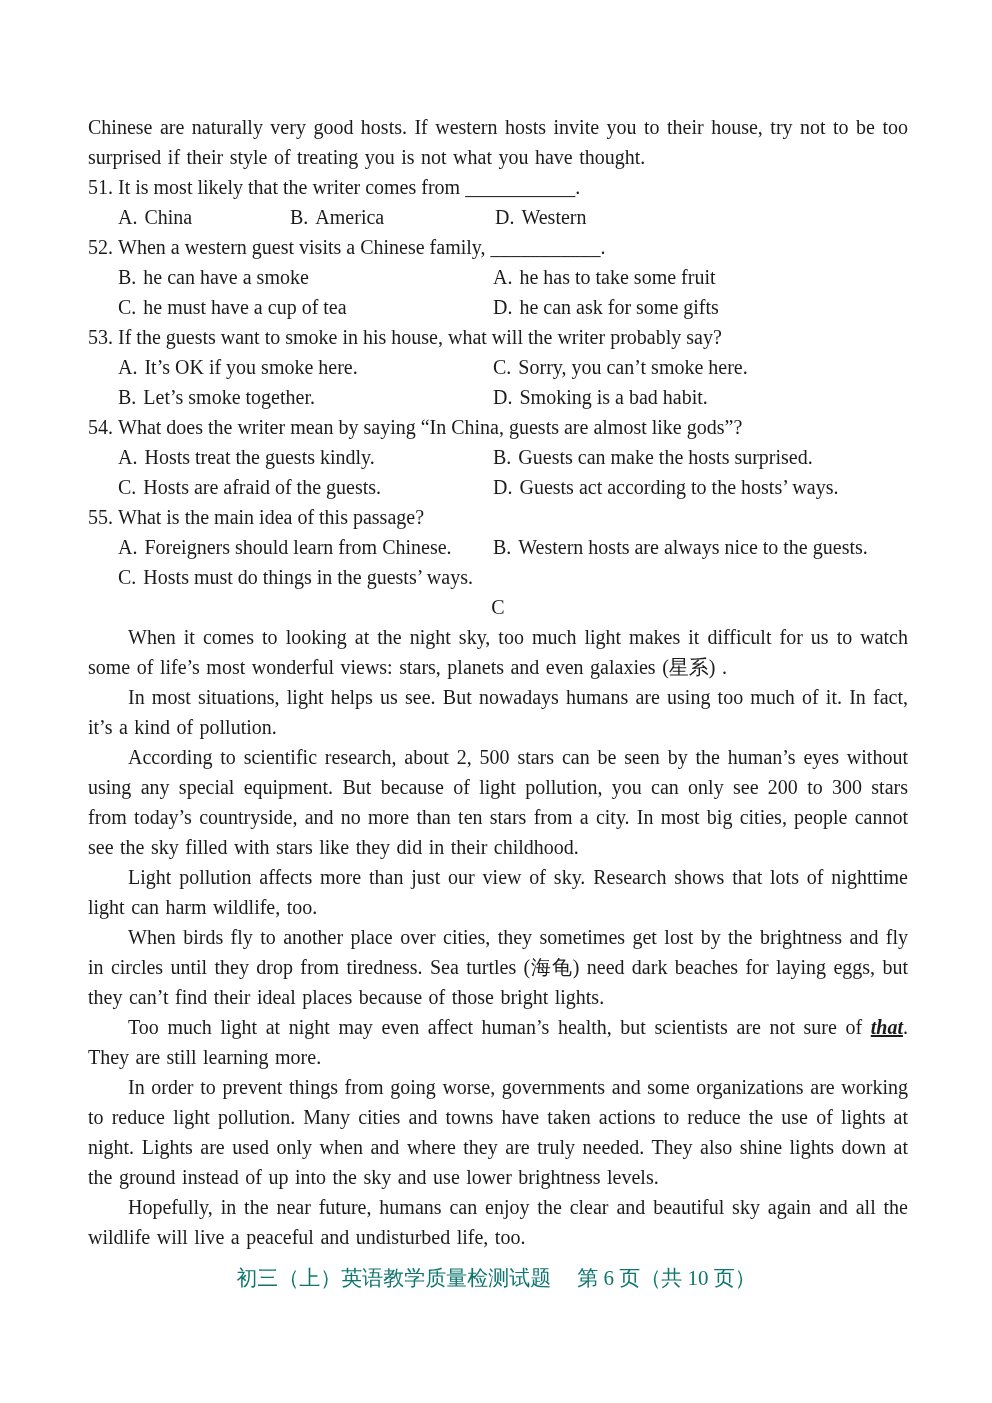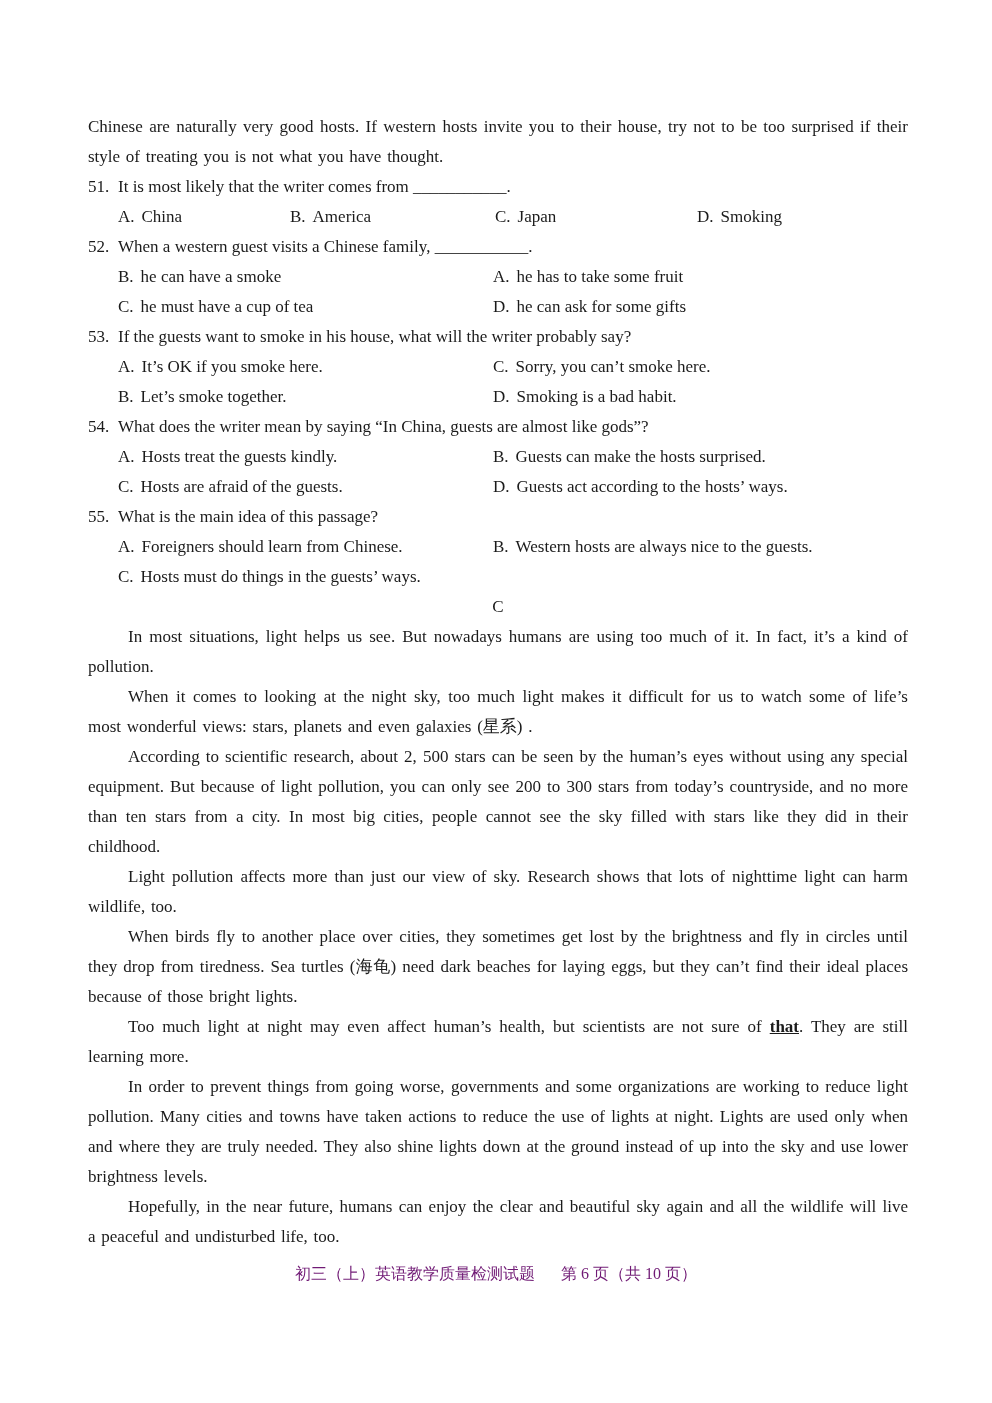--- a/index.html
+++ b/index.html
@@ -12,21 +12,21 @@
     background: #ffffff;
     color: #1b1b1b;
     font-family: "Liberation Serif", "DejaVu Serif", serif;
     overflow: hidden;
   }
   .content {
     position: absolute;
     left: 88px;
     top: 112px;
     width: 820px;
-    font-size: 17px;
+    font-size: 20px;
     line-height: 30px;
   }
   .intro {
     margin: 0;
     text-align: justify;
     word-spacing: 1.5px;
   }
   .question { margin: 0; }
   .q-line { white-space: nowrap; }
   .q-num { display: inline-block; min-width: 30px; }
@@ -47,49 +47,49 @@
   }
   .para {
     margin: 0;
     text-indent: 40px;
     text-align: justify;
     word-spacing: 1.5px;
   }
   .kw {
     font-weight: bold;
     text-decoration: underline;
+    font-style: italic;
   }
   .footer {
     position: absolute;
     left: 0;
     top: 1264px;
     width: 100%;
     text-align: center;
-    font-size: 16px;
-    color: #701a75;
+    font-size: 21px;
+    color: #0f766e;
   }
   .footer-title { margin-right: 26px; }
 </style>
 </head>
 <body>
 
 <div class="page">
   <div class="content">
 
     <p class="intro">Chinese are naturally very good hosts. If western hosts invite you to their house, try not to be too surprised if their style of treating you is not what you have thought.</p>
 
     <div class="question">
       <div class="q-line">
         <span class="q-num">51.</span><span>It is most likely that the writer comes from ___________.</span>
       </div>
       <div class="opts four">
         <span class="opt"><span class="opt-label">A.</span><span>China</span></span>
         <span class="opt"><span class="opt-label">B.</span><span>America</span></span>
-        <span class="opt"><span class="opt-label">C.</span><span>Japan</span></span>
-        <span class="opt"><span class="opt-label">D.</span><span>Smoking</span></span>
+        <span class="opt"><span class="opt-label">D.</span><span>Western</span></span>
       </div>
     </div>
 
     <div class="question">
       <div class="q-line">
         <span class="q-num">52.</span><span>When a western guest visits a Chinese family, ___________.</span>
       </div>
       <div class="opts two">
         <span class="opt"><span class="opt-label">B.</span><span>he can have a smoke</span></span>
         <span class="opt"><span class="opt-label">A.</span><span>he has to take some fruit</span></span>
@@ -128,22 +128,22 @@
       </div>
       <div class="opts two">
         <span class="opt"><span class="opt-label">A.</span><span>Foreigners should learn from Chinese.</span></span>
         <span class="opt"><span class="opt-label">B.</span><span>Western hosts are always nice to the guests.</span></span>
         <span class="opt"><span class="opt-label">C.</span><span>Hosts must do things in the guests’ ways.</span></span>
       </div>
     </div>
 
     <div class="section-label">C</div>
 
+    <p class="para">When it comes to looking at the night sky, too much light makes it difficult for us to watch some of life’s most wonderful views: stars, planets and even galaxies (星系) .</p>
     <p class="para">In most situations, light helps us see. But nowadays humans are using too much of it. In fact, it’s a kind of pollution.</p>
-    <p class="para">When it comes to looking at the night sky, too much light makes it difficult for us to watch some of life’s most wonderful views: stars, planets and even galaxies (星系) .</p>
     <p class="para">According to scientific research, about 2, 500 stars can be seen by the human’s eyes without using any special equipment. But because of light pollution, you can only see 200 to 300 stars from today’s countryside, and no more than ten stars from a city. In most big cities, people cannot see the sky filled with stars like they did in their childhood.</p>
     <p class="para">Light pollution affects more than just our view of sky. Research shows that lots of nighttime light can harm wildlife, too.</p>
     <p class="para">When birds fly to another place over cities, they sometimes get lost by the brightness and fly in circles until they drop from tiredness. Sea turtles (海龟)  need dark beaches for laying eggs, but they can’t find their ideal places because of those bright lights.</p>
 
     <p class="para"><span>Too much light at night may even affect human’s health, but scientists are not sure of </span><span class="kw">that</span><span>. They are still learning more.</span></p>
 
     <p class="para">In order to prevent things from going worse, governments and some organizations are working to reduce light pollution. Many cities and towns have taken actions to reduce the use of lights at night. Lights are used only when and where they are truly needed. They also shine lights down at the ground instead of up into the sky and use lower brightness levels.</p>
     <p class="para">Hopefully, in the near future, humans can enjoy the clear and beautiful sky again and all the wildlife will live a peaceful and undisturbed life, too.</p>
 
   </div>

